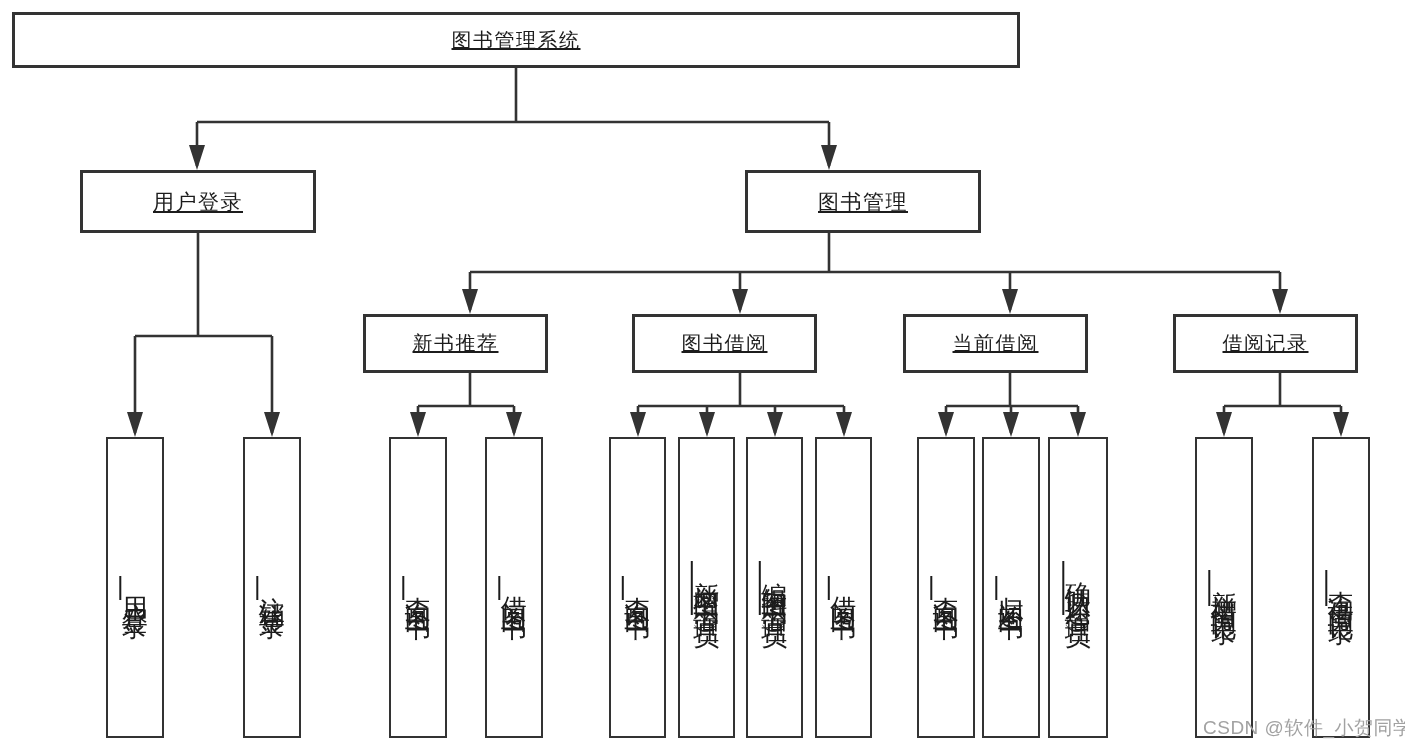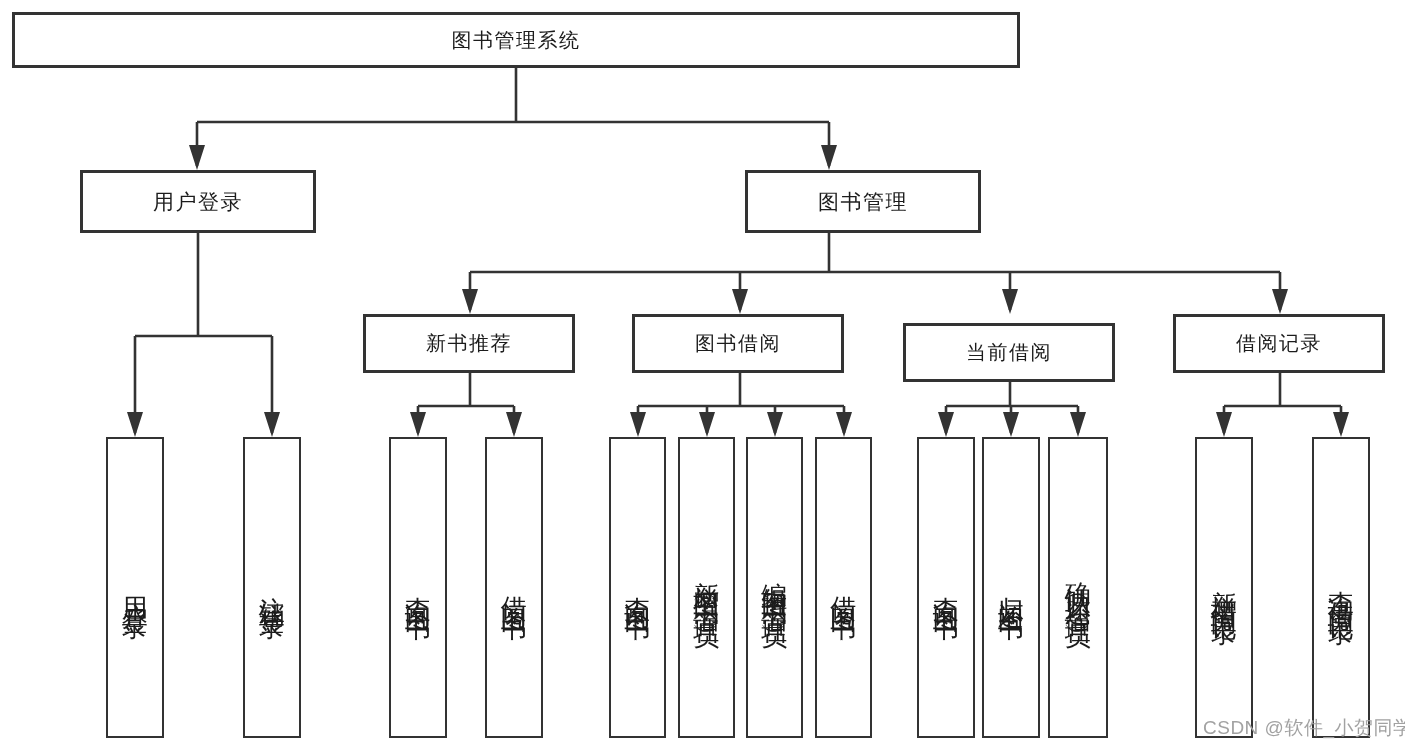--- a/index.html
+++ b/index.html
@@ -36,24 +36,25 @@
   }
   .box {
     position: absolute;
     box-sizing: border-box;
     background: #ffffff;
     border: 3px solid var(--border);
     display: flex;
     align-items: center;
     justify-content: center;
     z-index: 1;
+    text-decoration: underline;
   }
   .root-box   { left: 12px;  top: 12px;  width: 1008px; height: 56px; }
   .l2-box     { top: 170px; height: 63px; width: 236px; }
-  .l3-box     { top: 314px; height: 59px; width: 212px; }
+  .l3-box     { top: 314px; height: 59px; width: 185px; }
   .leaf       { top: 437px; height: 301px; border-width: 2.5px; }
   .hlabel     { font-size: 20px; letter-spacing: 1.5px; white-space: nowrap; }
   .l2-box .hlabel { font-size: 21px; }
   .vtext {
     writing-mode: vertical-rl;
     text-orientation: mixed;
     font-size: 26px;
     letter-spacing: 6px;
     line-height: 1.1;
     white-space: nowrap;
@@ -104,21 +105,21 @@
   <div class="box l2-box" style="left:745px;">
     <span class="hlabel">图书管理</span>
   </div>
 
   <div class="box l3-box" style="left:363px;">
     <span class="hlabel">新书推荐</span>
   </div>
   <div class="box l3-box" style="left:632px;">
     <span class="hlabel">图书借阅</span>
   </div>
-  <div class="box l3-box" style="left:903px;margin-top:9px;">
+  <div class="box l3-box" style="left:903px;">
     <span class="hlabel">当前借阅</span>
   </div>
   <div class="box l3-box" style="left:1173px;">
     <span class="hlabel">借阅记录</span>
   </div>
 
   <div class="box leaf" style="left:106px;width:58px;">
     <span class="vtext">用户登录</span>
   </div>
   <div class="box leaf" style="left:243px;width:58px;">

